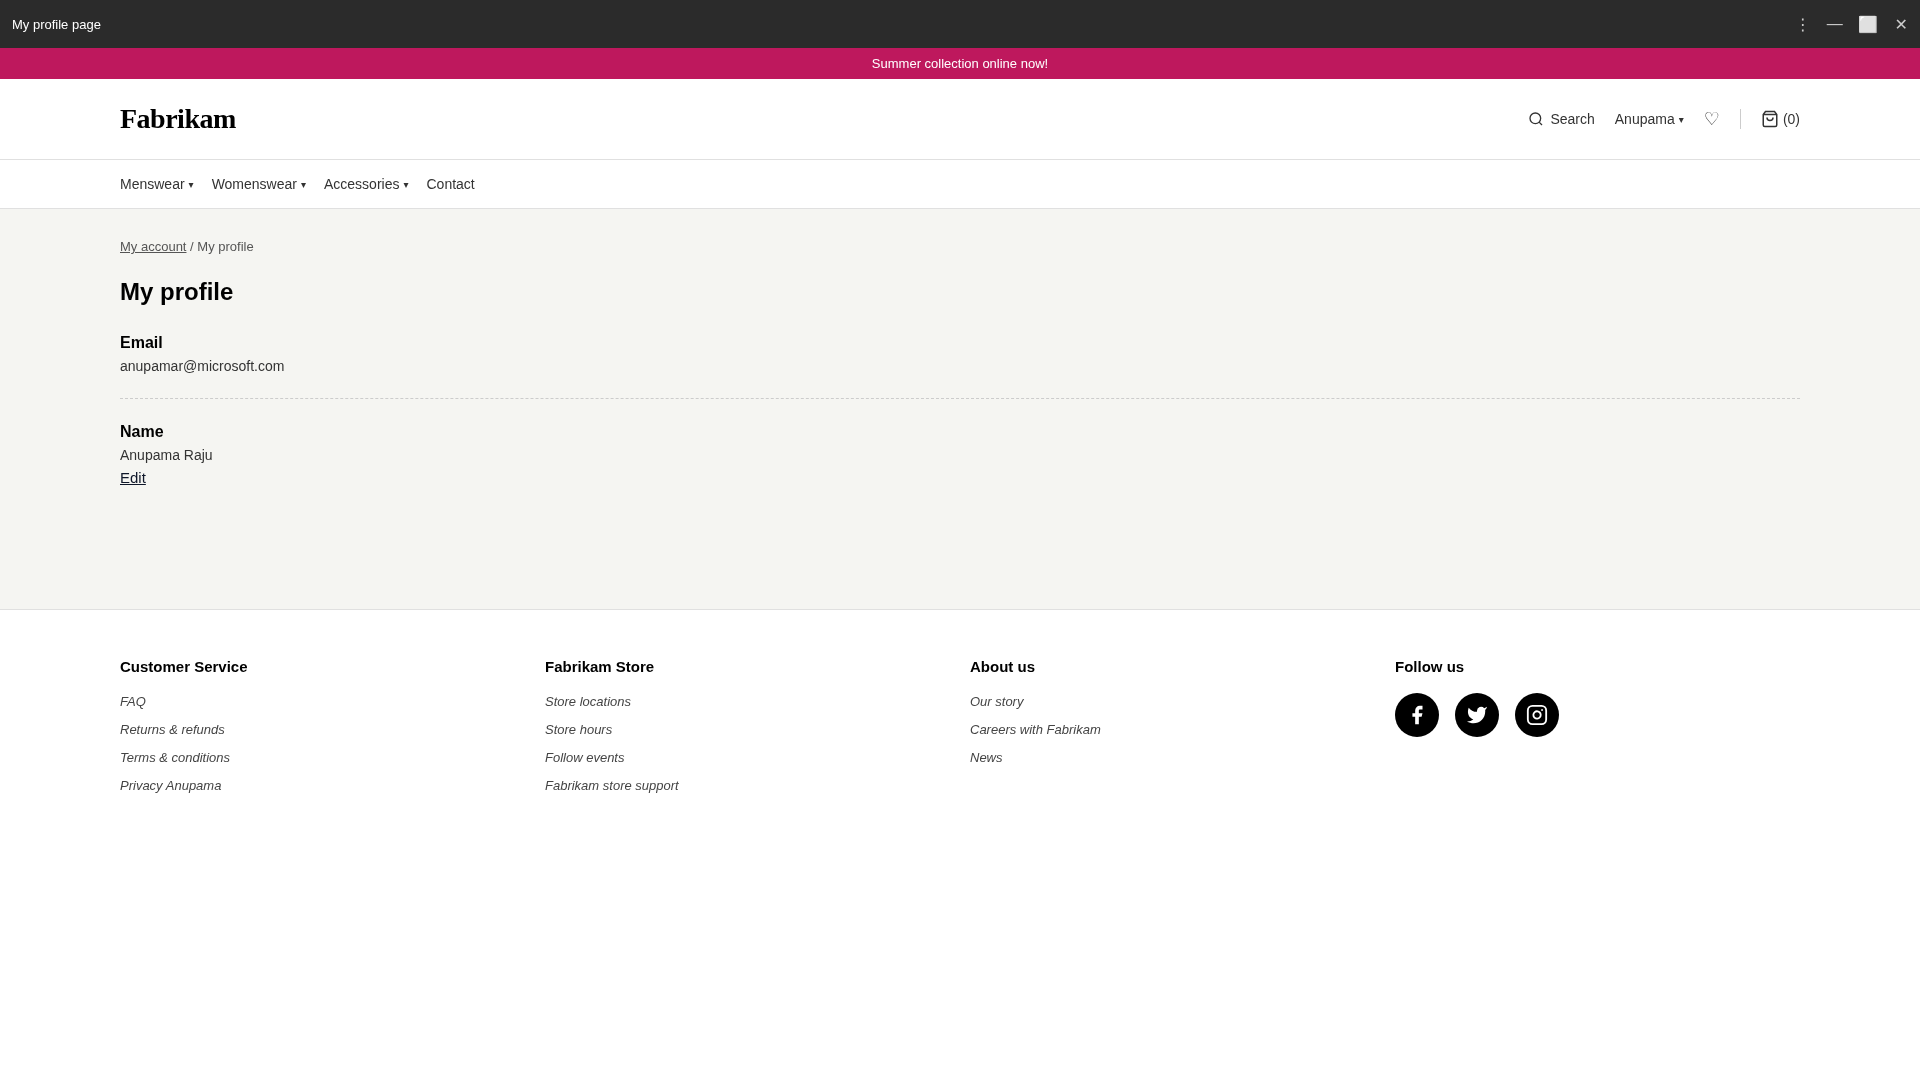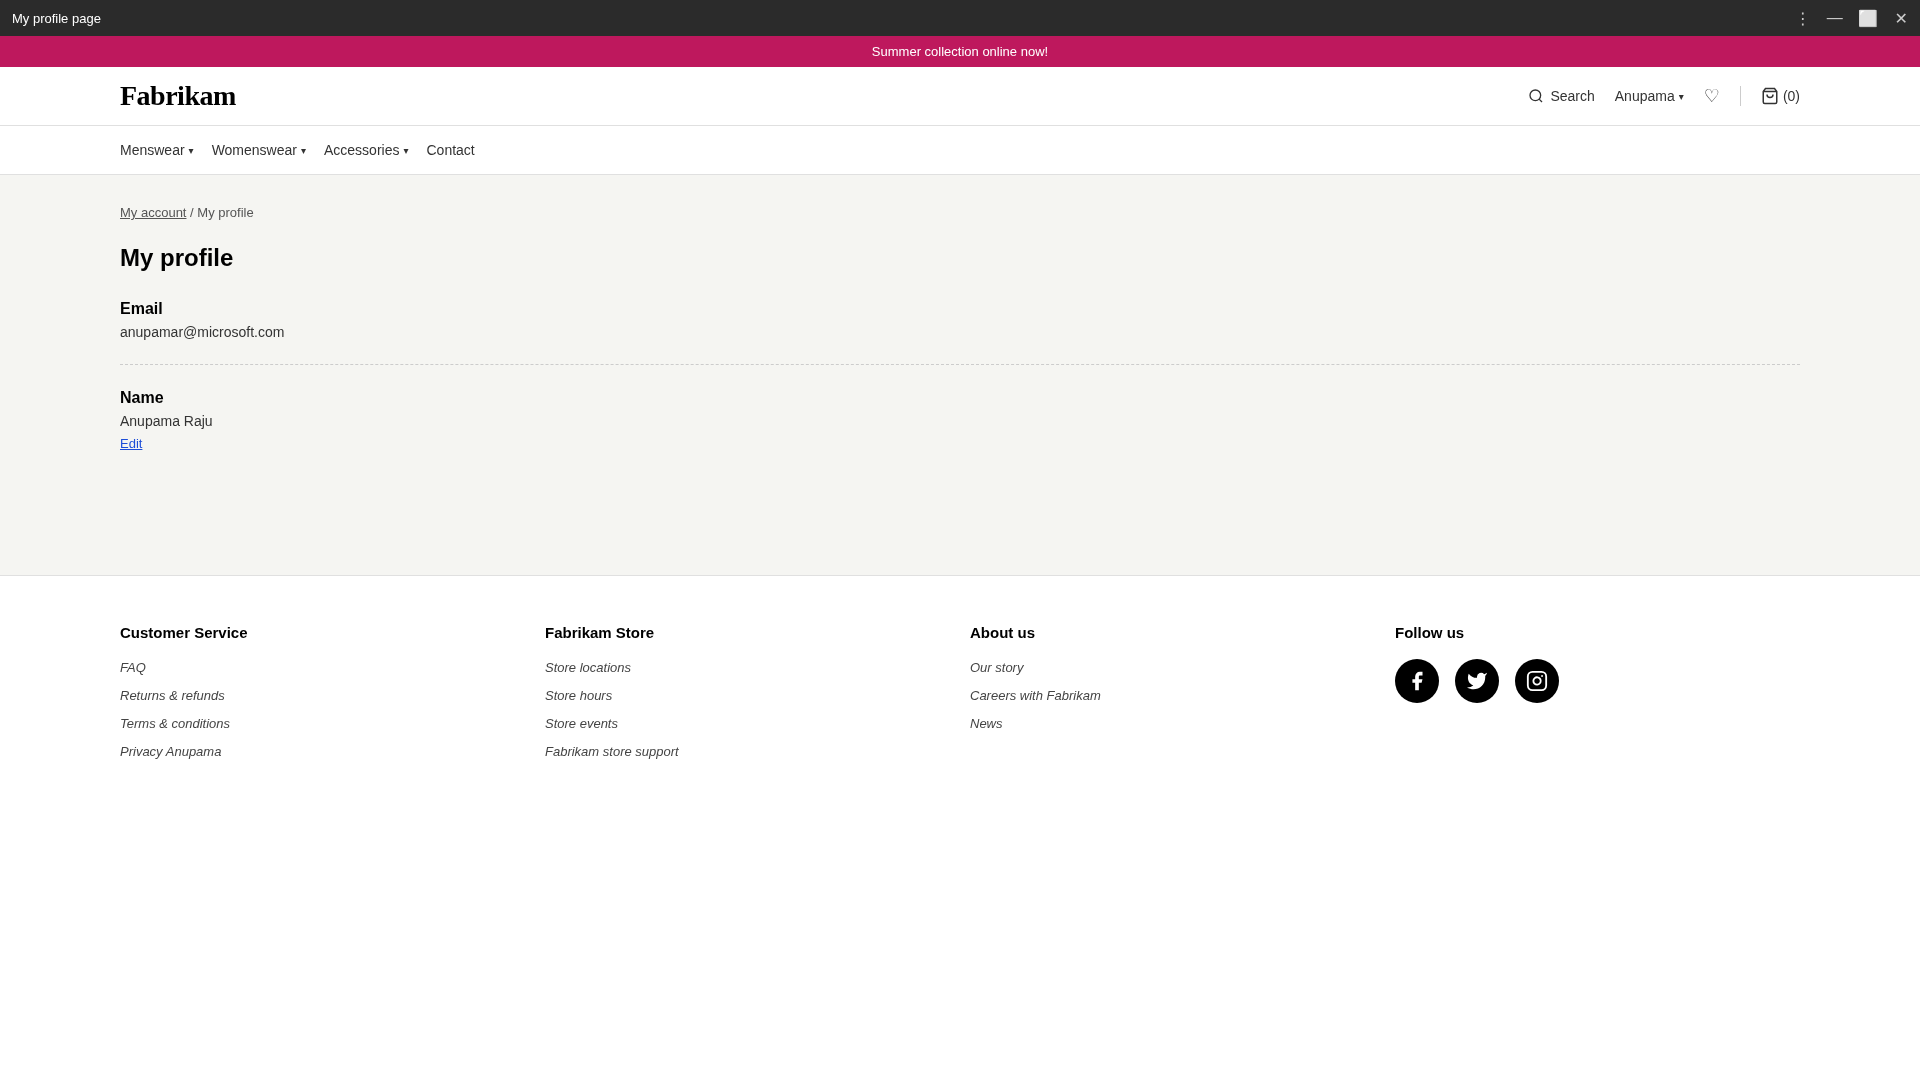--- a/index.html
+++ b/index.html
@@ -1,21 +1,21 @@
 <!DOCTYPE html>
 <html><head>
   <meta charset="utf-8">
   <style>
     * { margin: 0; padding: 0; box-sizing: border-box; }
     body { font-family: 'Segoe UI', Arial, sans-serif; font-size: 14px; color: #333; background: #fff; }
 
     
     .browser-chrome {
       background: #2b2b2b;
-      height: 36px;
+      height: 48px;
       display: flex;
       align-items: center;
       padding: 0 12px;
       justify-content: space-between;
     }
     .browser-title {
       color: #fff;
       font-size: 13px;
     }
     .browser-controls {
@@ -34,21 +34,21 @@
       background: #be185d;
       color: #fff;
       text-align: center;
       padding: 8px 0;
       font-size: 13px;
     }
 
     
     .site-header {
       background: #fff;
-      padding: 13px 120px;
+      padding: 24px 120px;
       display: flex;
       align-items: center;
       justify-content: space-between;
       border-bottom: 1px solid #e0e0e0;
     }
     .site-logo {
       font-size: 28px;
       font-weight: 700;
       color: #000;
       font-family: Georgia, serif;
@@ -166,23 +166,23 @@
       font-size: 14px;
       color: #333;
       margin-bottom: 6px;
     }
     .profile-field-divider {
       border: none;
       border-top: 1px dashed #ccc;
       margin: 24px 0;
     }
     .edit-link {
-      color: #1d4ed8;
+      color: #0f172a;
       text-decoration: underline;
-      font-size: 13px;
+      font-size: 15px;
       cursor: pointer;
     }
 
     
     .site-footer {
       background: #fff;
       padding: 48px 120px 40px;
       border-top: 1px solid #e0e0e0;
     }
     .footer-grid {
@@ -345,21 +345,21 @@
         <li><a href="#">Terms &amp; conditions</a></li>
         <li><a href="#">Privacy Anupama</a></li>
       </ul>
     </div>
 
     <div class="footer-section">
       <div class="footer-section-title">Fabrikam Store</div>
       <ul class="footer-links">
         <li><a href="#">Store locations</a></li>
         <li><a href="#">Store hours</a></li>
-        <li><a href="#">Store events</a></li>
+        <li><a href="#">Follow events</a></li>
         <li><a href="#">Fabrikam store support</a></li>
       </ul>
     </div>
 
     <div class="footer-section">
       <div class="footer-section-title">About us</div>
       <ul class="footer-links">
         <li><a href="#">Our story</a></li>
         <li><a href="#">Careers with Fabrikam</a></li>
         <li><a href="#">News</a></li>

